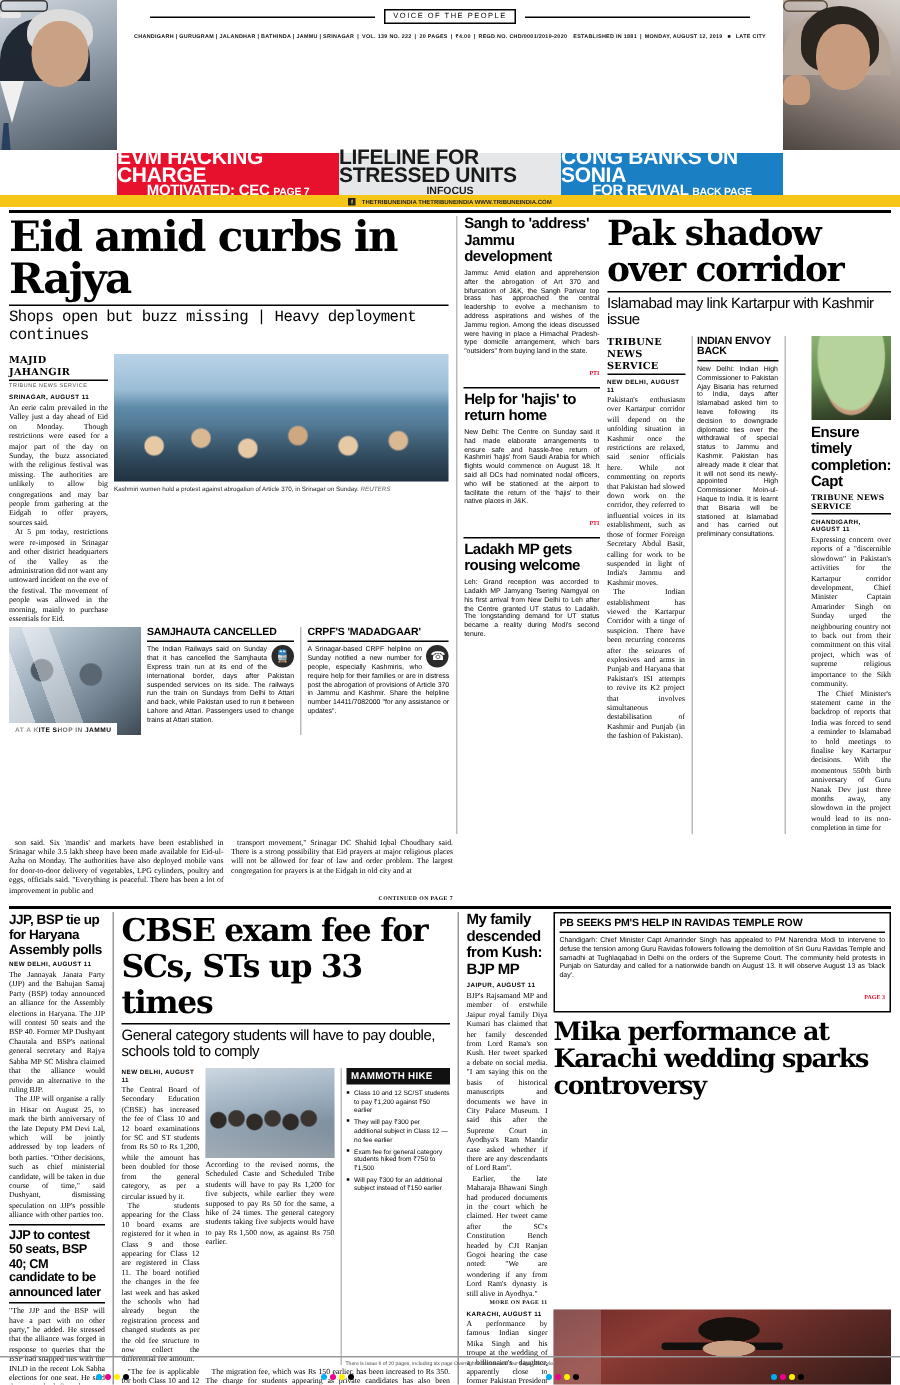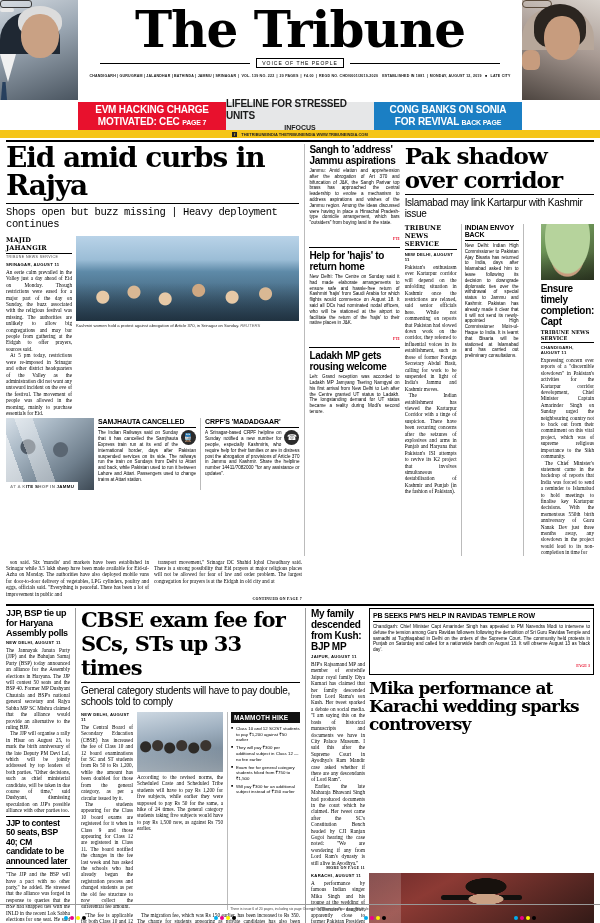--- a/index.html
+++ b/index.html
@@ -66,21 +66,21 @@
     position:absolute; left:78px; right:78px; top:102px; height:28px;
     display:flex; font-family:"Liberation Sans", sans-serif;
   }
   .promo-cell {
     flex:1; display:flex; flex-direction:column; align-items:center; justify-content:center;
     line-height:12px;
   }
   .promo-red { background:#e8112d; color:#fff; }
   .promo-grey { background:#e6e7e8; color:#1a1a1a; }
   .promo-blue { background:#1b7fc4; color:#fff; }
-  .promo-l1 { font-size:10px; font-weight:700; letter-spacing:-.2px; }
+  .promo-l1 { font-size:14px; font-weight:700; letter-spacing:-.2px; }
   .promo-l2 { font-size:10px; font-weight:700; letter-spacing:-.2px; }
   .promo-small { font-size:7px; font-weight:700; }
 
   .social-bar {
     position:absolute; left:0; right:0; top:130px; height:8px;
     background:#f5c518; display:flex; align-items:center; justify-content:center;
     font-size:4px; font-family:"Liberation Sans", sans-serif; font-weight:700; color:#222;
     gap:4px;
   }
   .sq { width:5px; height:5px; background:#222; color:#f5c518; font-size:4px; display:inline-flex; align-items:center; justify-content:center; }
@@ -248,21 +248,20 @@
       <div class="face hair"></div>
         <div class="face skin"></div>
       <div class="glass"></div>
         <div class="tash"></div>
       <div class="suit"></div>
         <div class="shirt"></div>
         <div class="tie"></div>
     </div>
 
     <div class="mast-center">
-      <div class="nameplate">The Tribune</div>
       <div class="voice-row">
         <div class="voice-rule"></div>
         <div class="voice-text">VOICE OF THE PEOPLE</div>
         <div class="voice-rule"></div>
       </div>
       <div class="mast-meta">
         <span>CHANDIGARH | GURUGRAM | JALANDHAR | BATHINDA | JAMMU | SRINAGAR</span>|<span>VOL. 139  NO. 222</span>|<span>20 PAGES</span>|<span>₹4.00</span>|<span>REGD NO. CHD/0001/2019-2020</span><span>ESTABLISHED IN 1881</span>|<span>MONDAY, AUGUST 12, 2019</span>&nbsp;■&nbsp;<span>LATE CITY</span>
       </div>
     </div>
 
@@ -339,21 +338,21 @@
           </div>
           <div style="flex:1; border-left:.5px solid #bbb; padding-left:4px;">
             <div class="box-head">CRPF'S 'MADADGAAR'</div>
             <div class="circ-icon">☎</div>
             <p class="bodysans">A Srinagar-based CRPF helpline on Sunday notified a new number for people, especially Kashmiris, who require help for their families or are in distress post the abrogation of provisions of Article 370 in Jammu and Kashmir. Share the helpline number 14411/7082000 "for any assistance or updates".</p>
           </div>
         </div>
       </div>
 
       <div class="colA-mid">
-        <h3 class="sub">Sangh to 'address' Jammu aspirations</h3>
+        <h3 class="sub">Sangh to 'address' Jammu development</h3>
         <p class="bodysans">Jammu: Amid elation and apprehension after the abrogation of Art 370 and bifurcation of J&amp;K, the Sangh Parivar top brass has approached the central leadership to evolve a mechanism to address aspirations and wishes of the Jammu region. Among the ideas discussed were having in place a Himachal Pradesh-type domicile arrangement, which bars "outsiders" from buying land in the state.</p>
         <div style="text-align:right;"><span class="tag-pti">PTI</span></div>
 
         <div class="rule-thin mt3 pt2"></div>
         <h3 class="sub">Help for 'hajis' to return home</h3>
         <p class="bodysans">New Delhi: The Centre on Sunday said it had made elaborate arrangements to ensure safe and hassle-free return of Kashmiri 'hajis' from Saudi Arabia for which flights would commence on August 18. It said all DCs had nominated nodal officers, who will be stationed at the airport to facilitate the return of the 'hajis' to their native places in J&amp;K.</p>
         <div style="text-align:right;"><span class="tag-pti">PTI</span></div>
 
         <div class="rule-thin mt3 pt2"></div>
         <h3 class="sub">Ladakh MP gets rousing welcome</h3>

